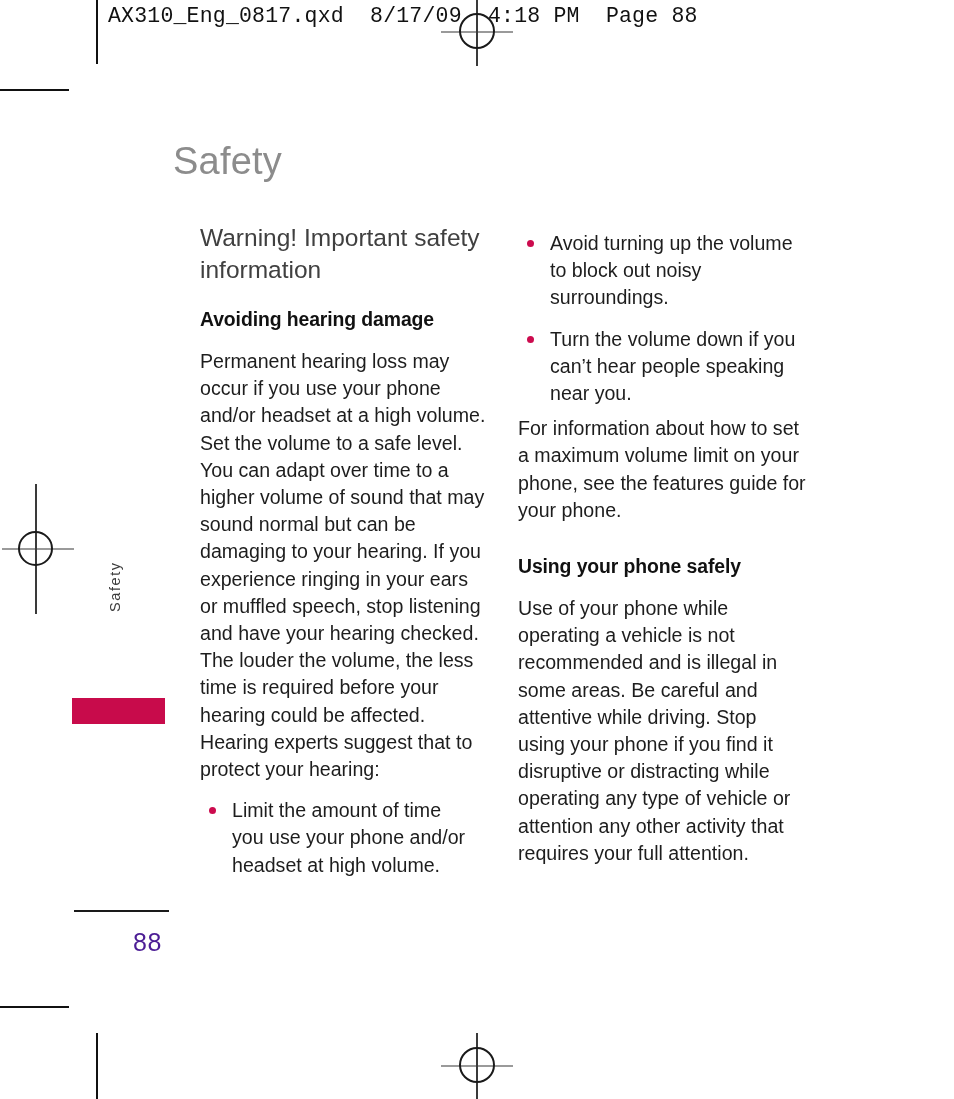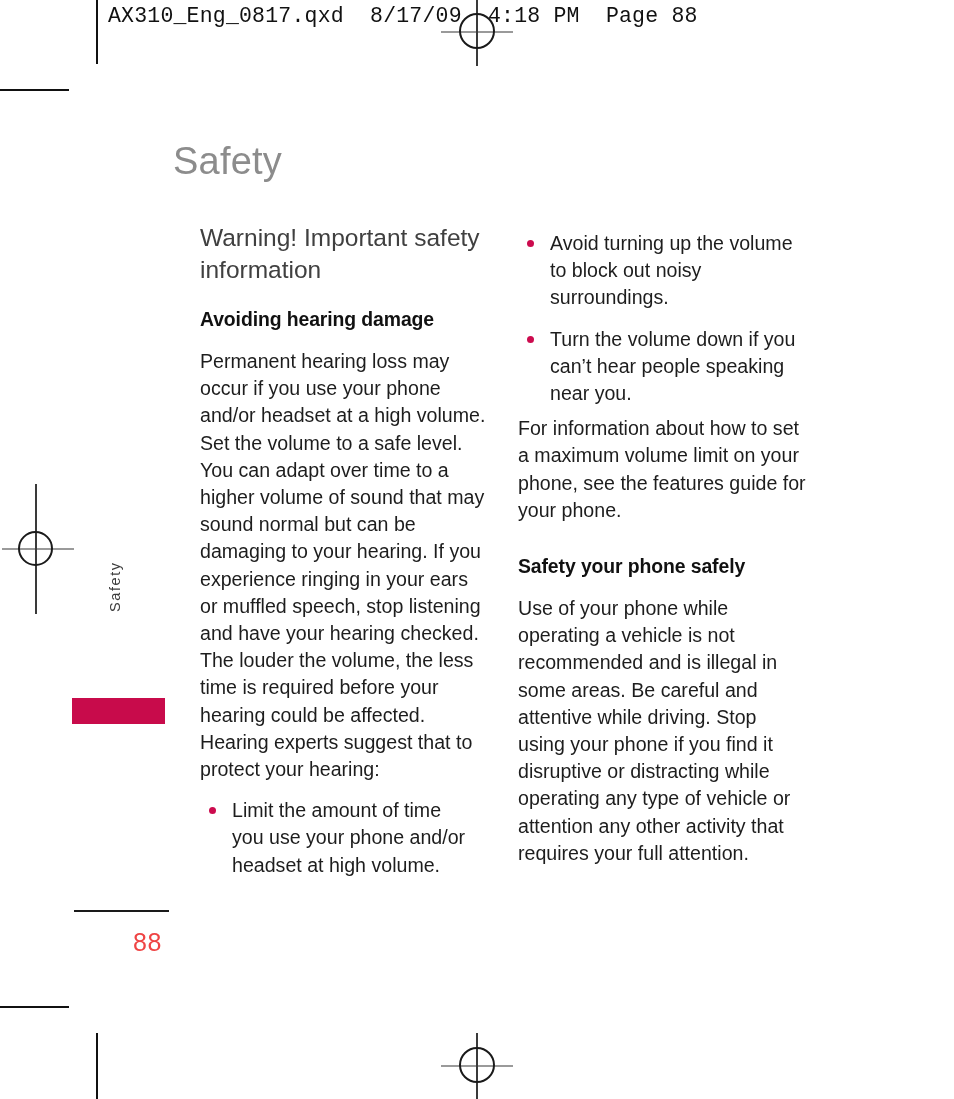--- a/index.html
+++ b/index.html
@@ -154,21 +154,21 @@
     top: 910px;
     width: 95px;
     height: 2px;
     background: #1a1a1a;
   }
   .folio {
     position: absolute;
     left: 133px;
     top: 928px;
     font-size: 25px;
-    color: #ef4444;
+    color: #4c1d95;
     letter-spacing: 0.5px;
   }
 </style>
 </head>
 <body>
 
 <div id="page">
 
   <div class="slug">AX310_Eng_0817.qxd  8/17/09  4:18 PM  Page 88</div>
 
@@ -228,20 +228,20 @@
       <li>
         <span class="dot"></span>
         <span>Avoid turning up the volume to block out noisy surroundings.</span>
       </li>
       <li>
         <span class="dot"></span>
         <span>Turn the volume down if you can’t hear people speaking near you.</span>
       </li>
     </ul>
     <p class="para" style="">For information about how to set a maximum volume limit on your phone, see the features guide for your phone.</p>
-    <h2 class="sub-head">Safety your phone safely</h2>
+    <h2 class="sub-head">Using your phone safely</h2>
     <p class="para">Use of your phone while operating a vehicle is not recommended and is illegal in some areas. Be careful and attentive while driving. Stop using your phone if you find it disruptive or distracting while operating any type of vehicle or attention any other activity that requires your full attention.</p>
   </div>
 
   <div class="folio-rule"></div>
   <div class="folio">88</div>
 
 </div>
 
 </body></html>

